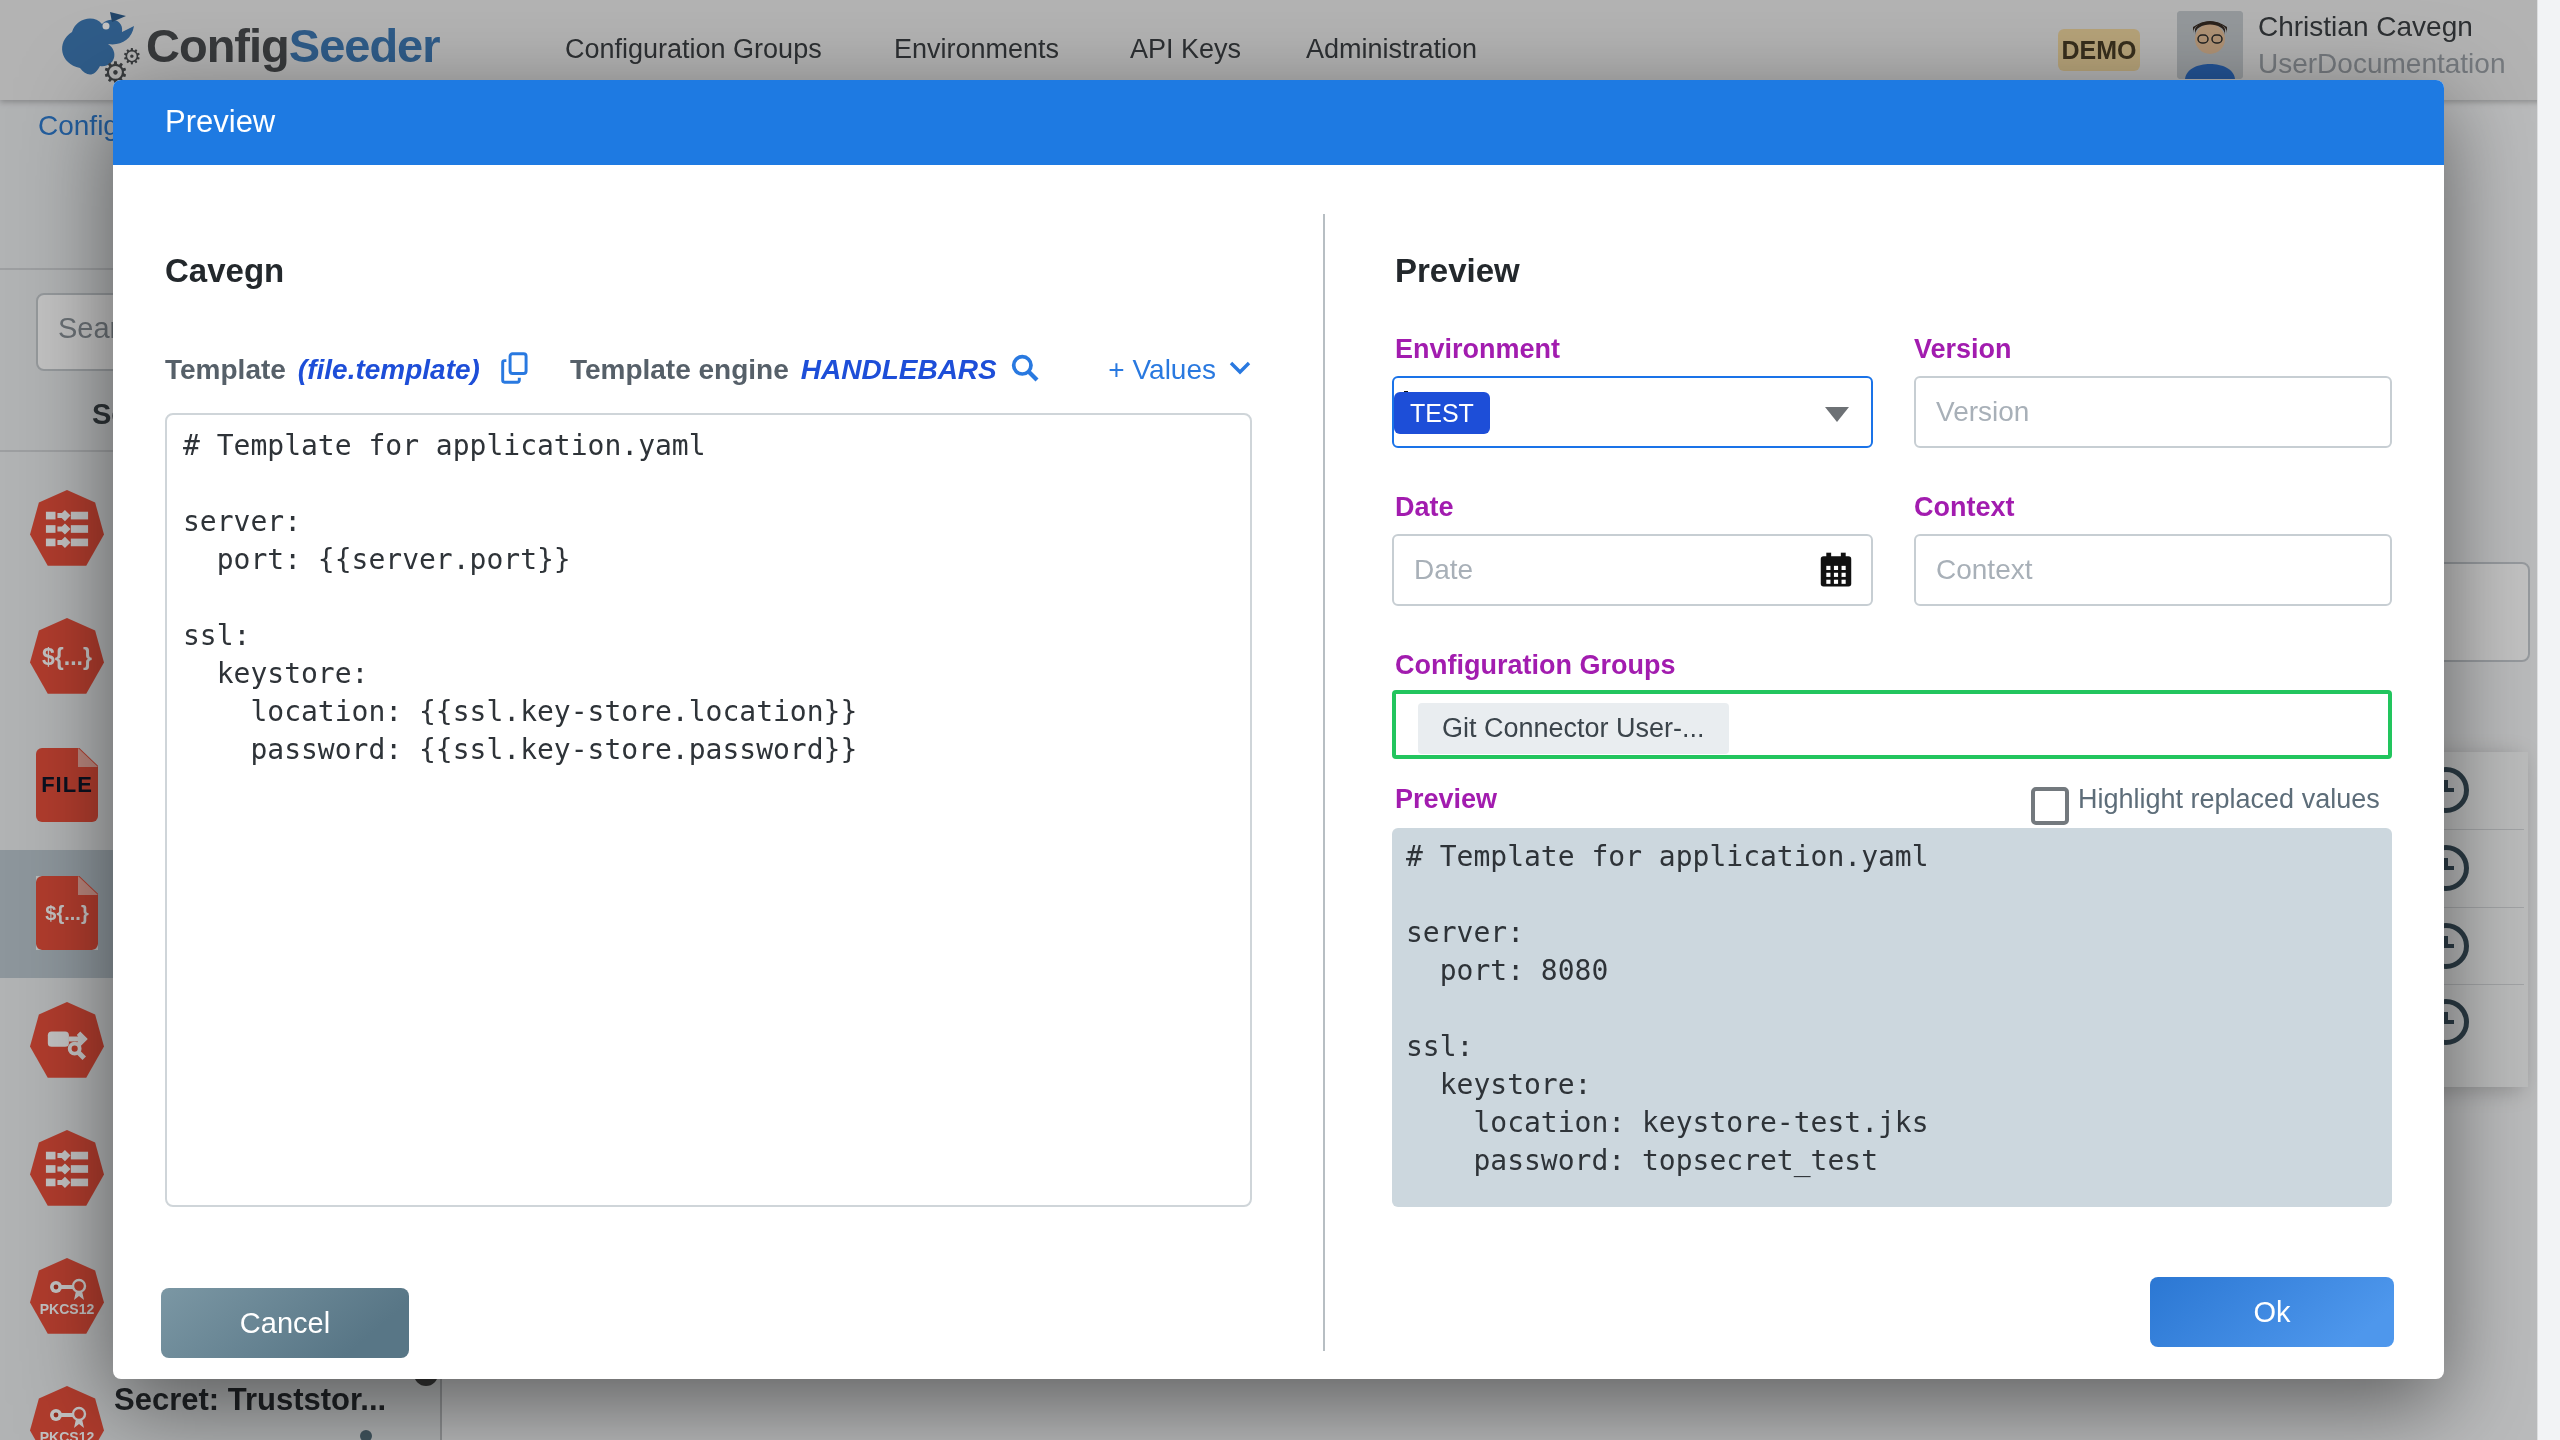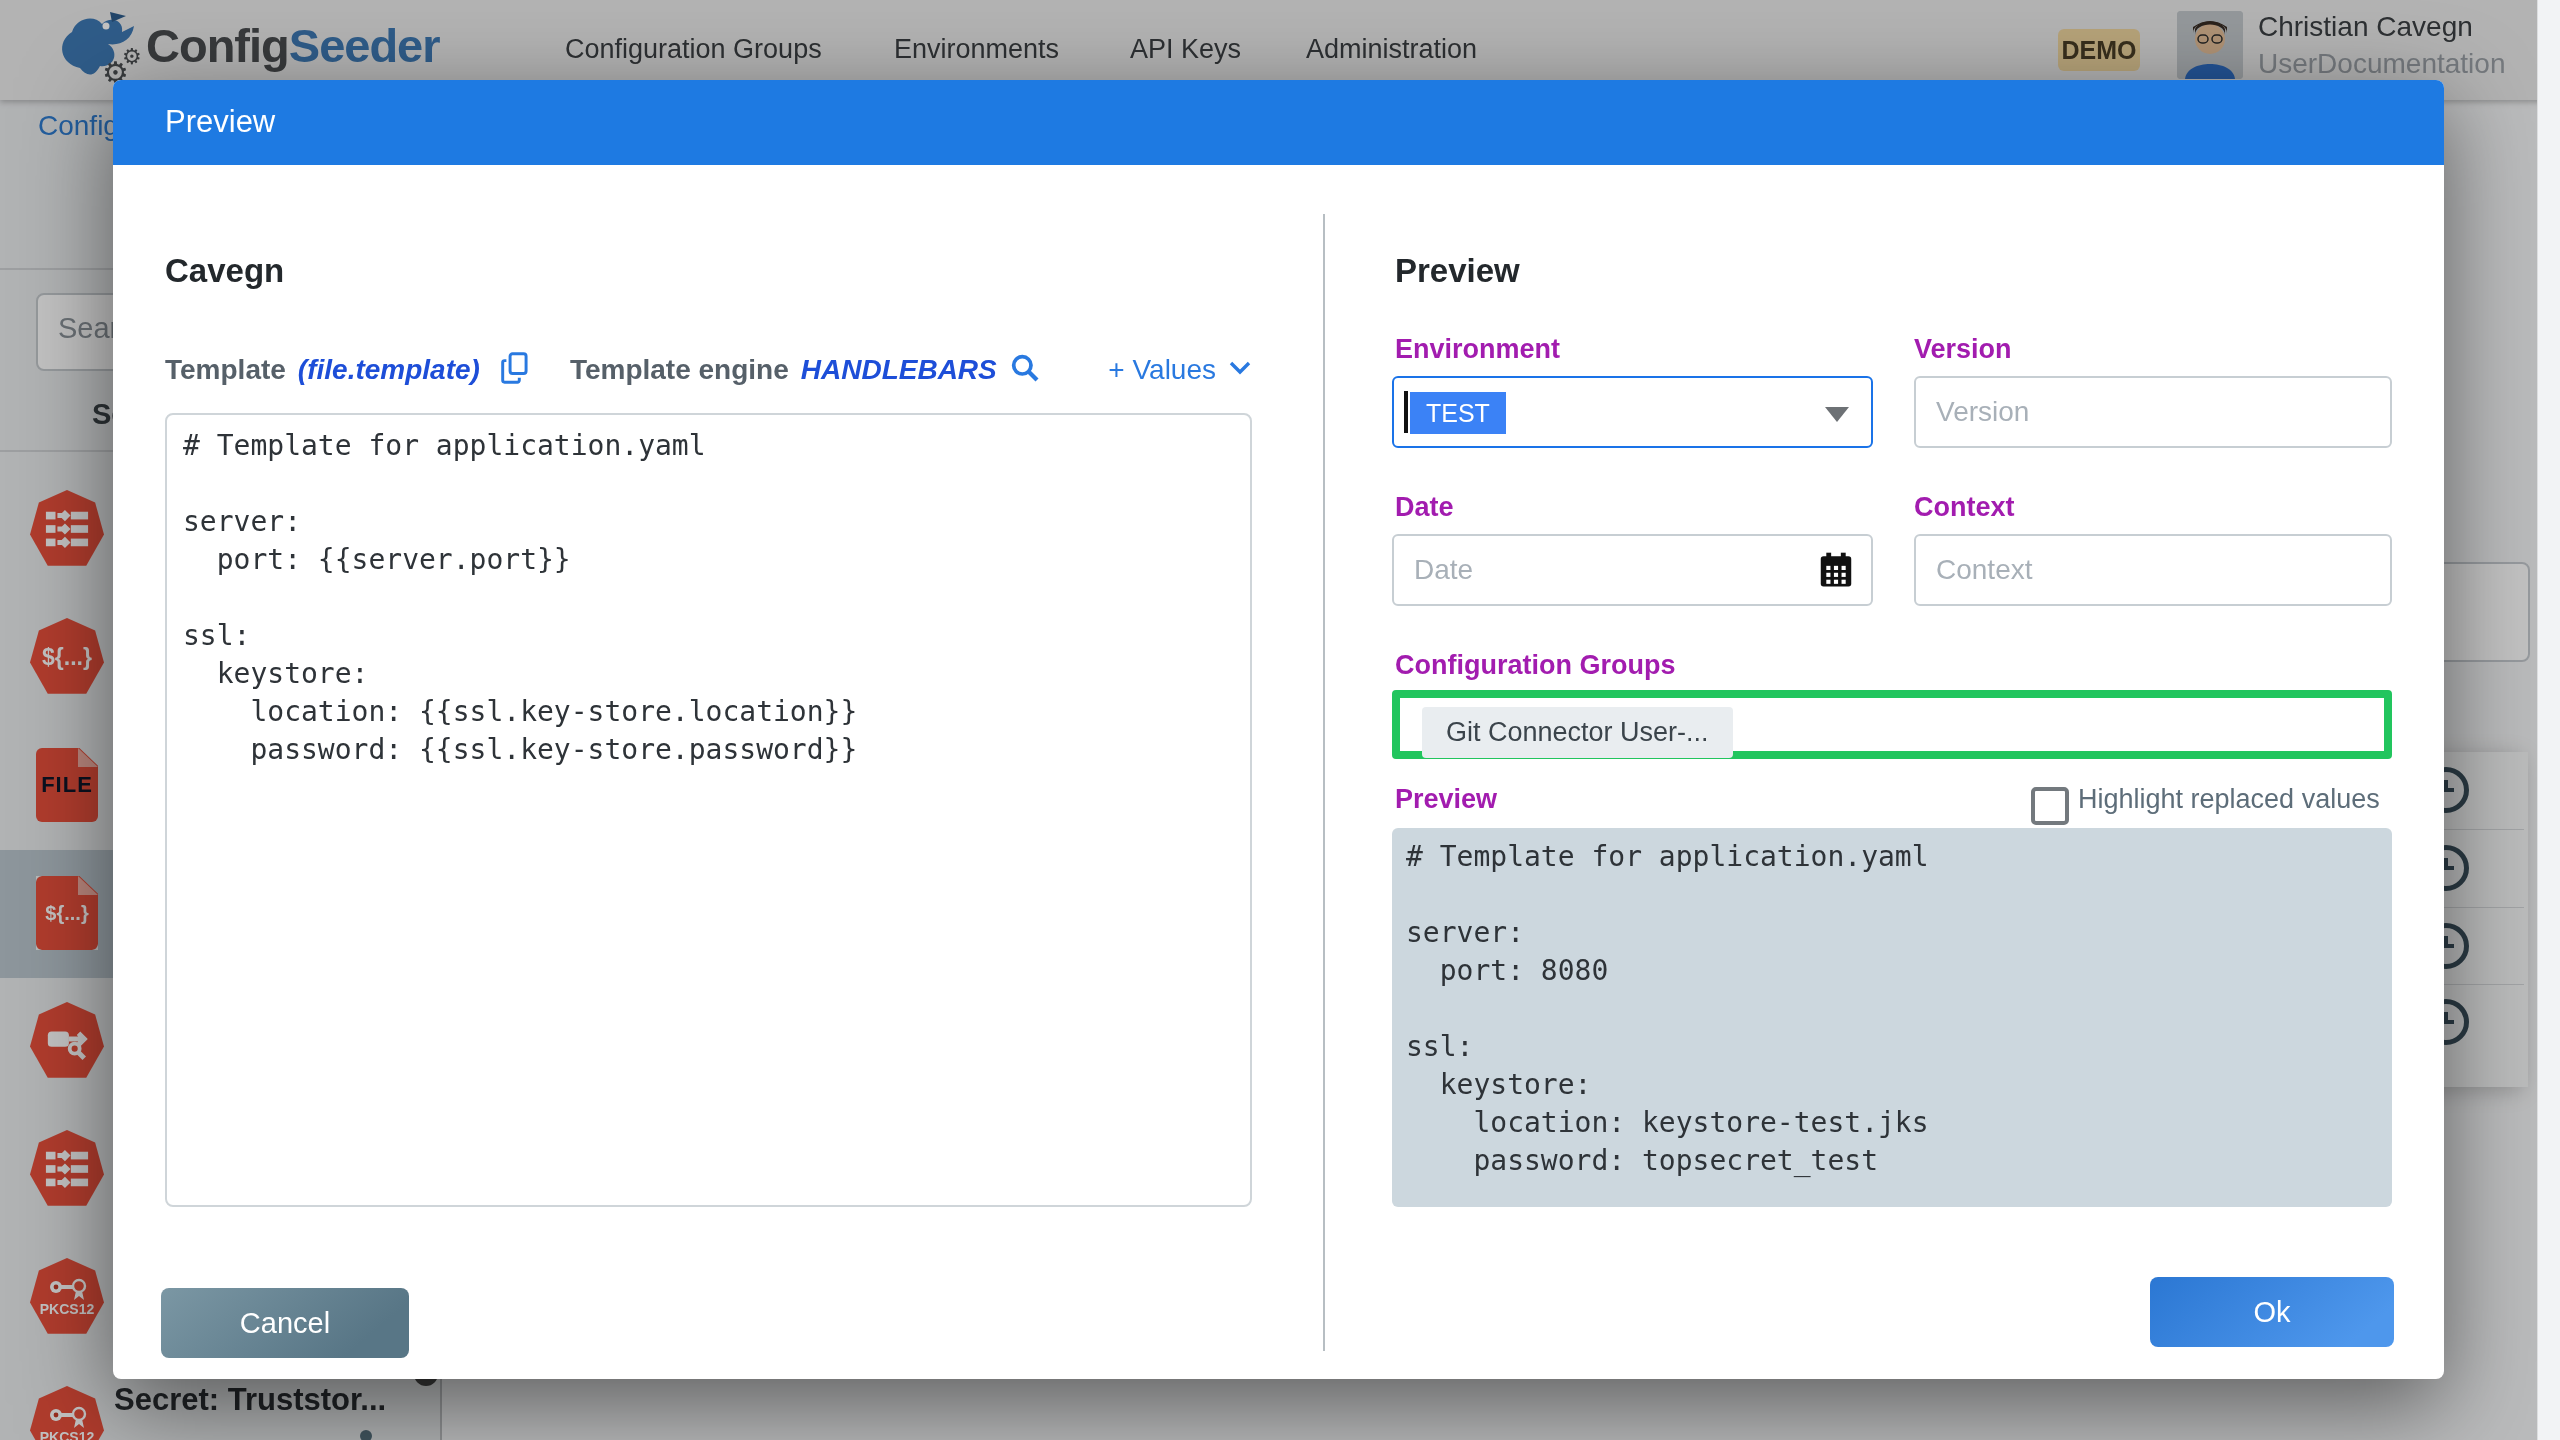--- a/index.html
+++ b/index.html
@@ -73,25 +73,25 @@
   .ital{font-style:italic;color:#1d4ed8;font-weight:700;}
   .blue{color:#2979e0;}
   .codebox{left:52px;top:333px;width:1087px;height:794px;border:2px solid #cfd5d9;border-radius:8px;box-sizing:border-box;background:#fff;}
   pre.code{margin:0;padding:12px 16px;font-family:"DejaVu Sans Mono",monospace;font-size:28px;line-height:38px;color:#2e3338;white-space:pre;}
   .vdiv{left:1210px;top:134px;width:2px;height:1137px;background:#b7bec3;}
   .input{position:absolute;height:72px;background:#fff;border:2px solid #c7ced3;border-radius:6px;box-sizing:border-box;
     font-size:28px;color:#3c4043;padding:0 20px;font-family:"Liberation Sans",sans-serif;}
   .input::placeholder{color:#a8b0b8;}
   .envbox{left:1279px;top:296px;width:481px;height:72px;background:#fff;border:2px solid #1a73e8;border-radius:6px;box-sizing:border-box;}
   .cursorbar{position:absolute;left:10px;top:13px;width:4px;height:42px;background:#111;}
-  .chip{position:absolute;left:16px;top:14px;height:42px;background:#3b82f6;border-radius:0;color:#fff;
+  .chip{position:absolute;left:0;top:14px;height:42px;background:#1d4ed8;border-radius:6px;color:#fff;
     font-size:25px;line-height:42px;padding:0 16px;}
   .caret{position:absolute;right:22px;top:29px;width:0;height:0;border-left:12px solid transparent;
     border-right:12px solid transparent;border-top:15px solid #6d7175;}
-  .groupsbox{left:1279px;top:610px;width:1000px;height:69px;background:#fff;border:8px solid #22c55e;border-radius:4px;box-sizing:border-box;}
+  .groupsbox{left:1279px;top:610px;width:1000px;height:69px;background:#fff;border:4px solid #22c55e;border-radius:4px;box-sizing:border-box;}
   .gchip{position:absolute;left:22px;top:9px;height:51px;background:#e9edf0;border-radius:4px;color:#3b444b;
     font-size:27px;line-height:51px;padding:0 24px;}
   .checkbox{left:1918px;top:707px;width:30px;height:30px;border:4px solid #73797e;border-radius:5px;background:#fff;box-sizing:content-box;}
   .outbox{left:1279px;top:748px;width:1000px;height:379px;background:#ccd7de;border-radius:6px;overflow:hidden;}
   .btn{position:absolute;height:70px;border:none;border-radius:8px;color:#fff;font-size:29px;
     font-family:"Liberation Sans",sans-serif;cursor:pointer;}
   .btn-cancel{left:48px;top:1192px;width:248px;background:linear-gradient(140deg,#7b97a4 0%,#587686 80%);margin-top:16px;}
   .btn-ok{left:2037px;top:1197px;width:244px;background:linear-gradient(140deg,#2b77d3 0%,#4e97ec 85%);}
 
   

